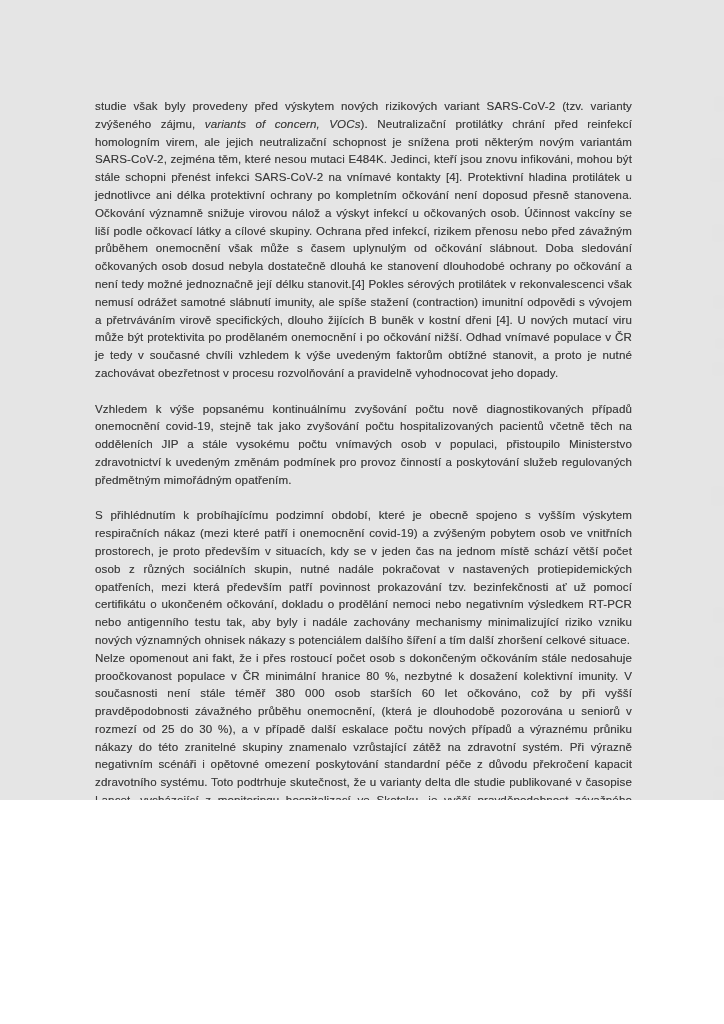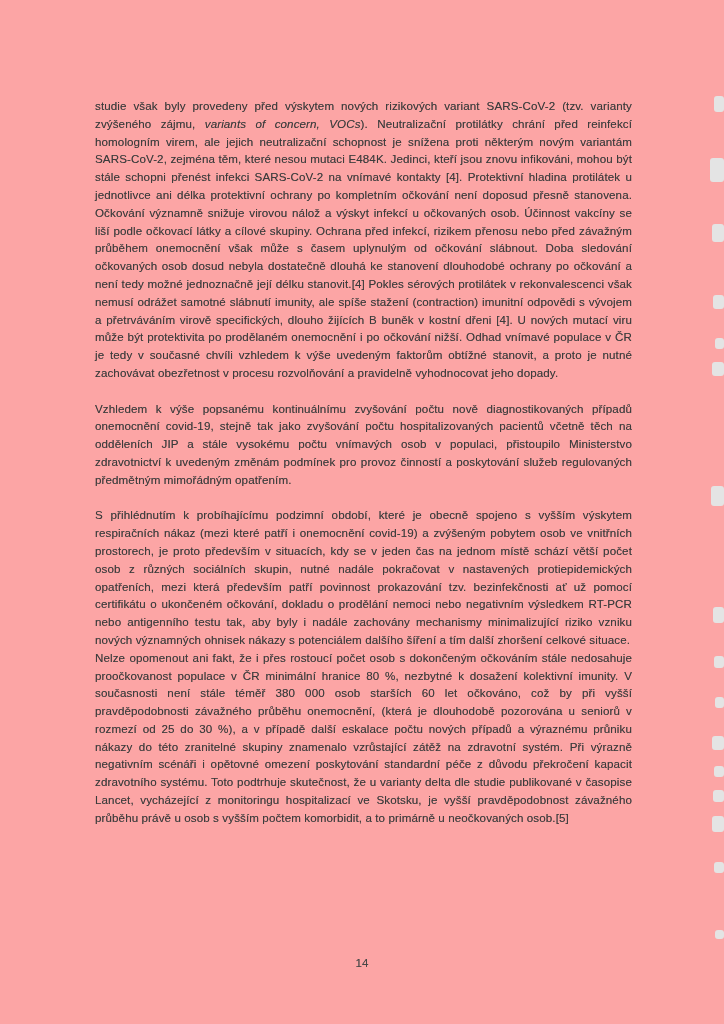--- a/index.html
+++ b/index.html
@@ -3,22 +3,22 @@
 <meta charset="utf-8">
 <style>
   html, body {
     margin: 0;
     padding: 0;
     background: #ffffff;
   }
   .page {
     position: relative;
     width: 724px;
-    height: 1024px;
-    background: #fca5a5;
+    height: 800px;
+    background: #e5e5e5;
     overflow: hidden;
     font-family: "Liberation Sans", "DejaVu Sans", sans-serif;
   }
   .text-block {
     position: absolute;
     left: 95px;
     top: 97px;
     width: 537px;
     font-size: 11.6px;
     line-height: 17.8px;

